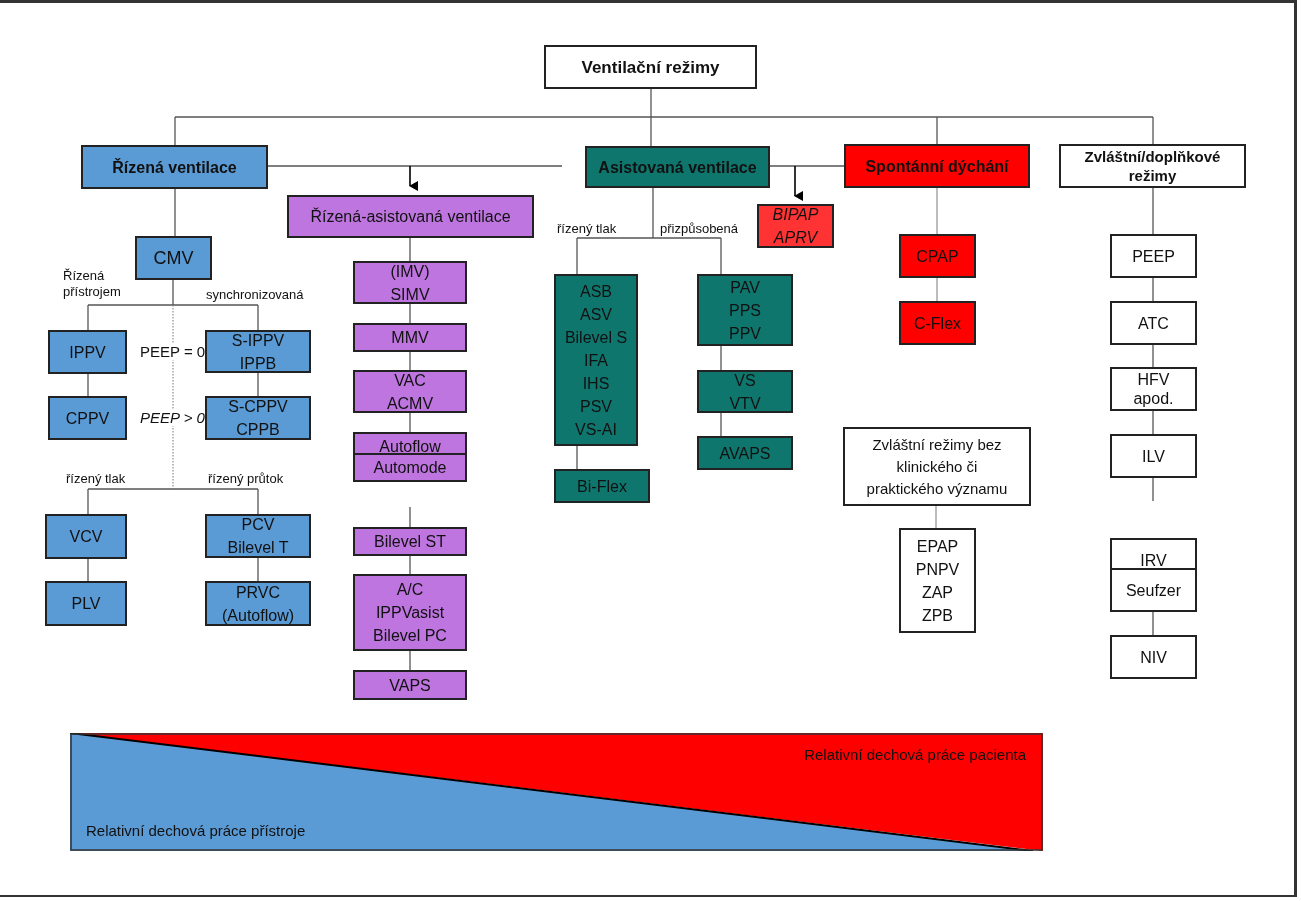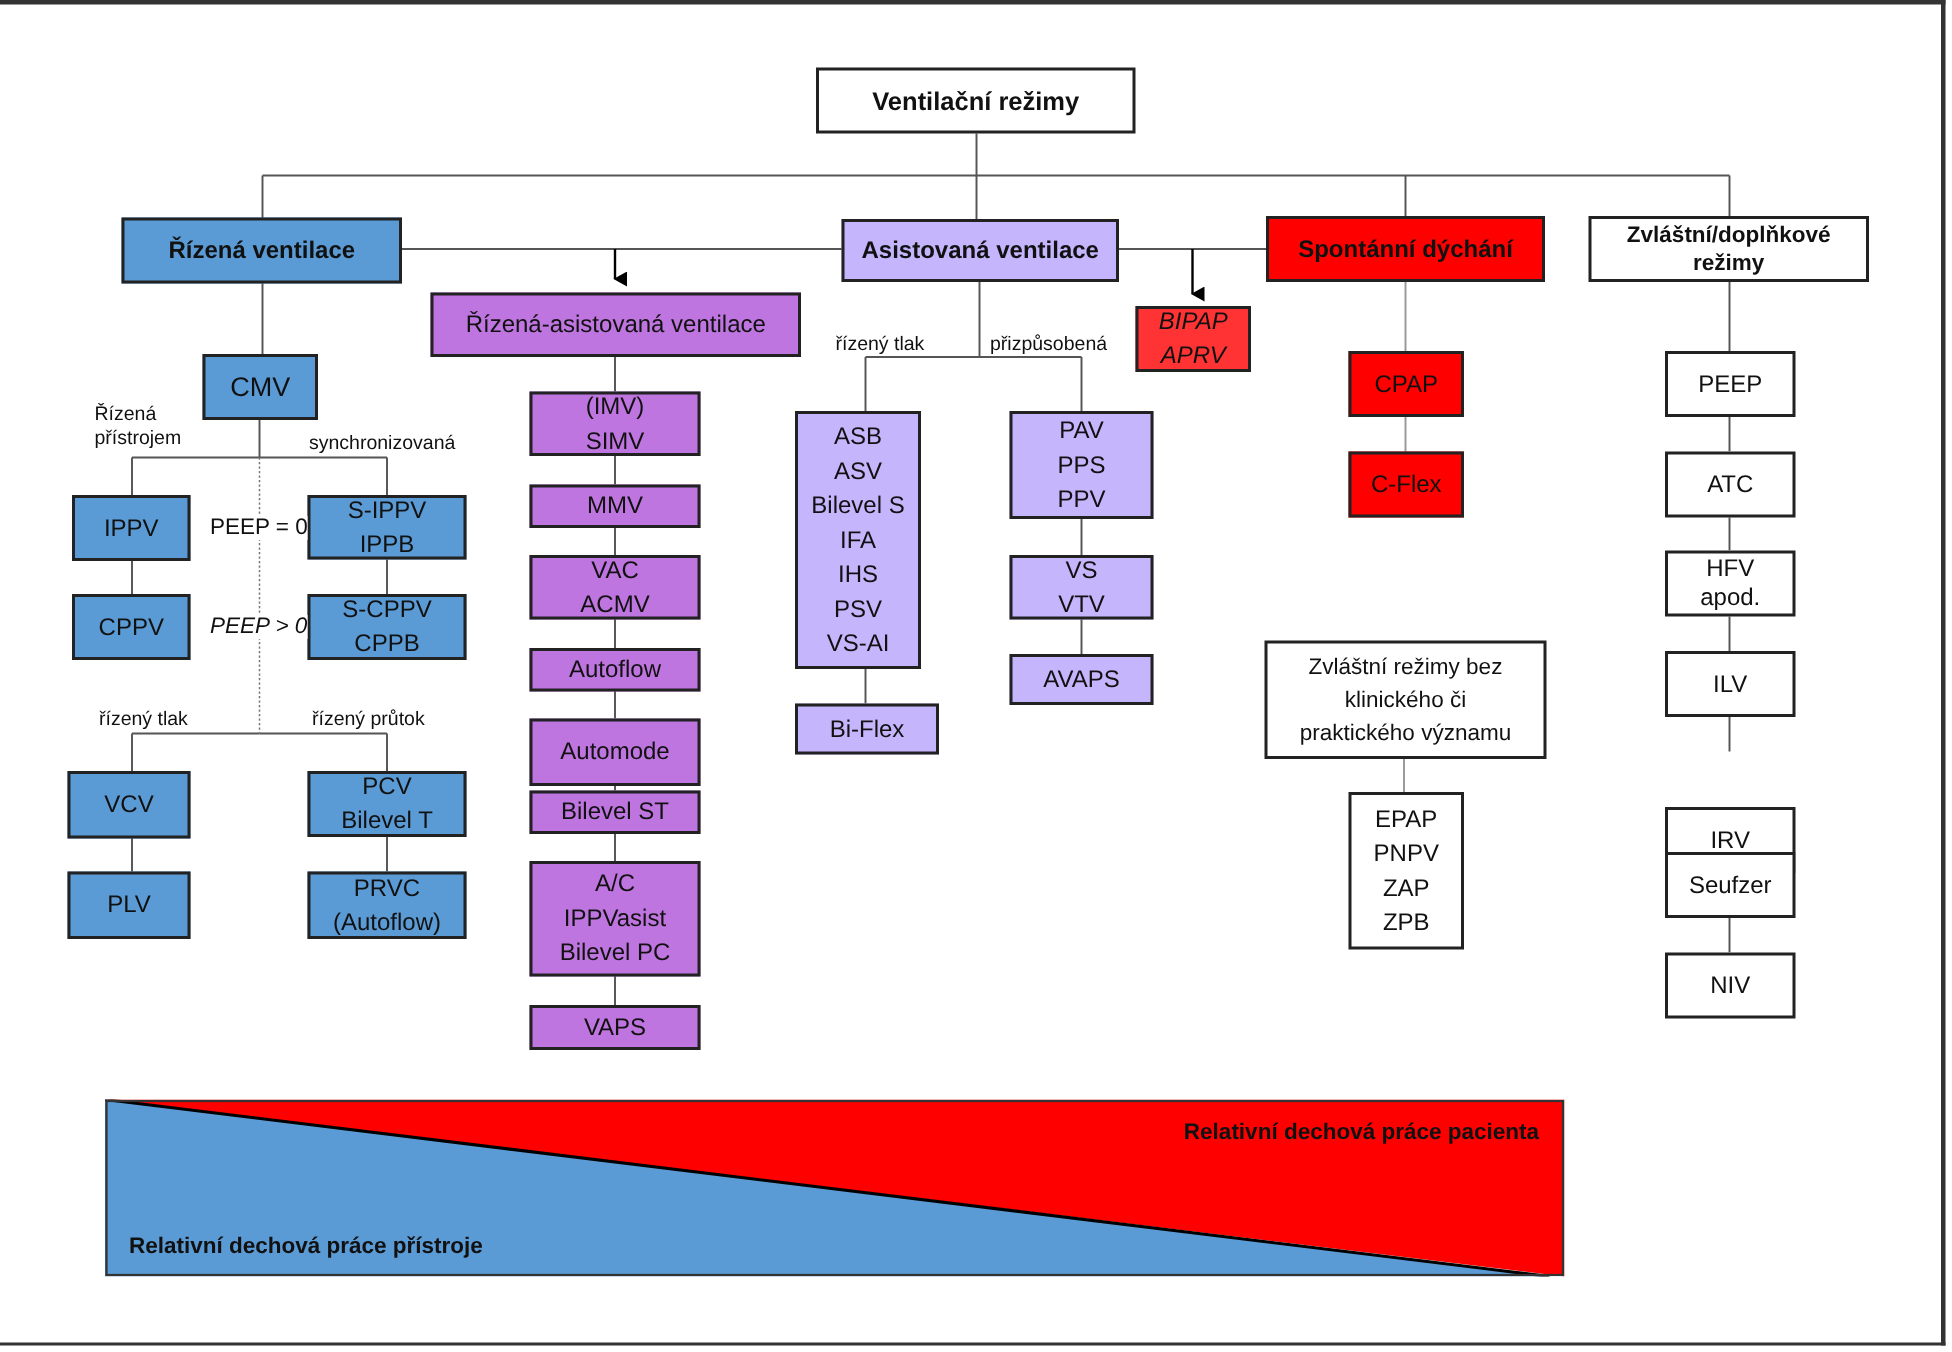--- a/index.html
+++ b/index.html
@@ -7,28 +7,28 @@
          font-family: "Liberation Sans", "DejaVu Sans", sans-serif; color: #111; }
   #frame { position: absolute; left: 0; top: 0; width: 1297px; height: 897px;
            border-top: 3px solid #333; border-right: 3px solid #333; border-bottom: 2px solid #333; box-sizing: border-box; }
   #wires { position: absolute; left: 0; top: 0; width: 1301px; height: 901px; pointer-events: none; }
   .box { position: absolute; box-sizing: border-box; border: 2px solid #222;
          display: flex; align-items: center; justify-content: center; text-align: center;
          font-size: 16px; line-height: 23px; white-space: pre-line; }
   .bold { font-weight: bold; }
   .blue { background: #5b9bd5; }
   .purple { background: #bf75e0; }
-  .salmon { background: #c4b5fd; }
+  .salmon { background: #0f766e; margin-left: 24px; }
   .bright { background: #ff3333; font-style: italic; }
   .red { background: #ff0000; }
   .white { background: #ffffff; }
   .lbl { position: absolute; font-size: 13px; line-height: 16px; white-space: pre-line; color: #111; }
   .peep { font-size: 15px; }
   #triangle { position: absolute; left: 70px; top: 733px; width: 973px; height: 118px; }
-  .tri-text { position: absolute; font-size: 15px; color: #111; font-weight: bold; }
+  .tri-text { position: absolute; font-size: 15px; color: #111; }
 </style>
 </head>
 <body>
 
 <div id="frame"></div>
 
 <svg id="wires" viewBox="0 0 1301 901">
   <defs>
     <marker id="arr" markerWidth="10" markerHeight="10" refX="5" refY="8" orient="auto" markerUnits="userSpaceOnUse">
       <path d="M0,0 L10,0 L5,9 Z" fill="#000"></path>
@@ -128,21 +128,21 @@
 Bilevel T</div>
 <div class="box blue" style="left:205px;top:581px;width:106px;height:45px;">PRVC
 (Autoflow)</div>
 
 <div class="box purple" style="left:353px;top:261px;width:114px;height:43px;">(IMV)
 SIMV</div>
 <div class="box purple" style="left:353px;top:323px;width:114px;height:29px;">MMV</div>
 <div class="box purple" style="left:353px;top:370px;width:114px;height:43px;">VAC
 ACMV</div>
 <div class="box purple" style="left:353px;top:432px;width:114px;height:29px;">Autoflow</div>
-<div class="box purple" style="left:353px;top:479px;width:114px;height:45px;">Automode</div>
+<div class="box purple" style="left:353px;top:453px;width:114px;height:29px;">Automode</div>
 <div class="box purple" style="left:353px;top:527px;width:114px;height:29px;">Bilevel ST</div>
 <div class="box purple" style="left:353px;top:574px;width:114px;height:77px;">A/C
 IPPVasist
 Bilevel PC</div>
 <div class="box purple" style="left:353px;top:670px;width:114px;height:30px;">VAPS</div>
 
 <div class="lbl" style="left:557px;top:221px;">řízený tlak</div>
 <div class="lbl" style="left:660px;top:221px;">přizpůsobená</div>
 <div class="box salmon" style="left:530px;top:274px;width:84px;height:172px;">ASB
 ASV

